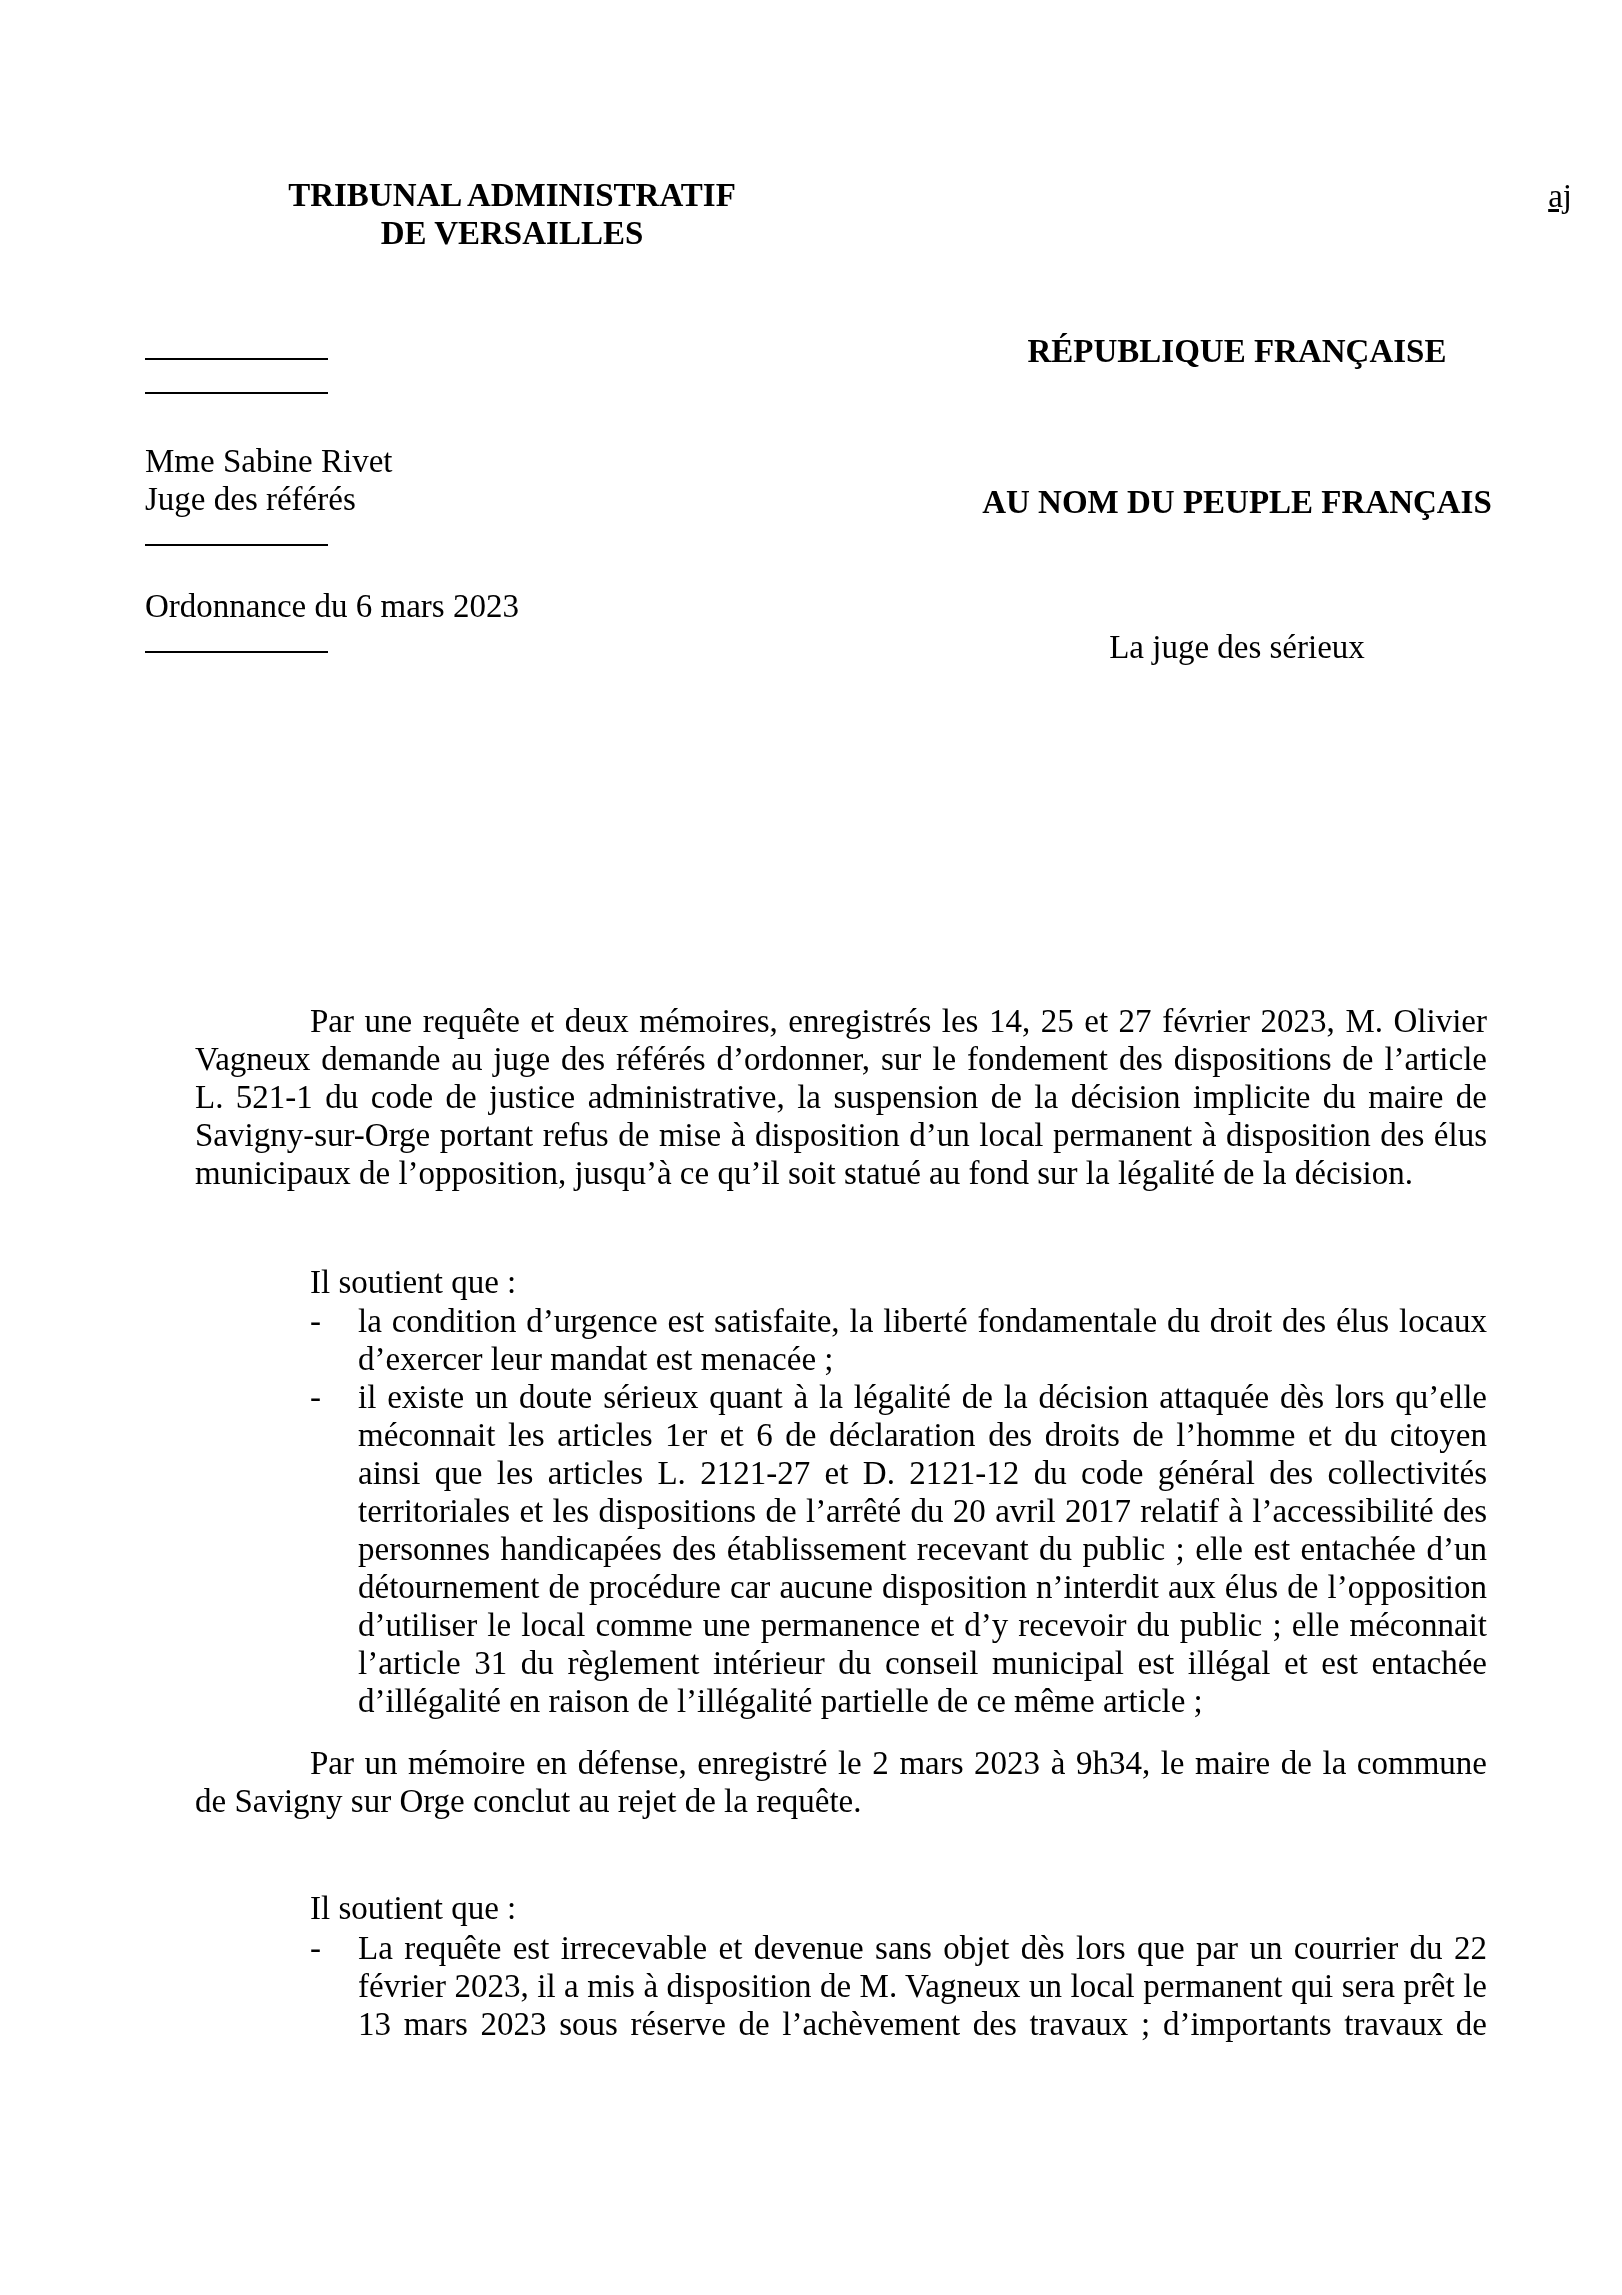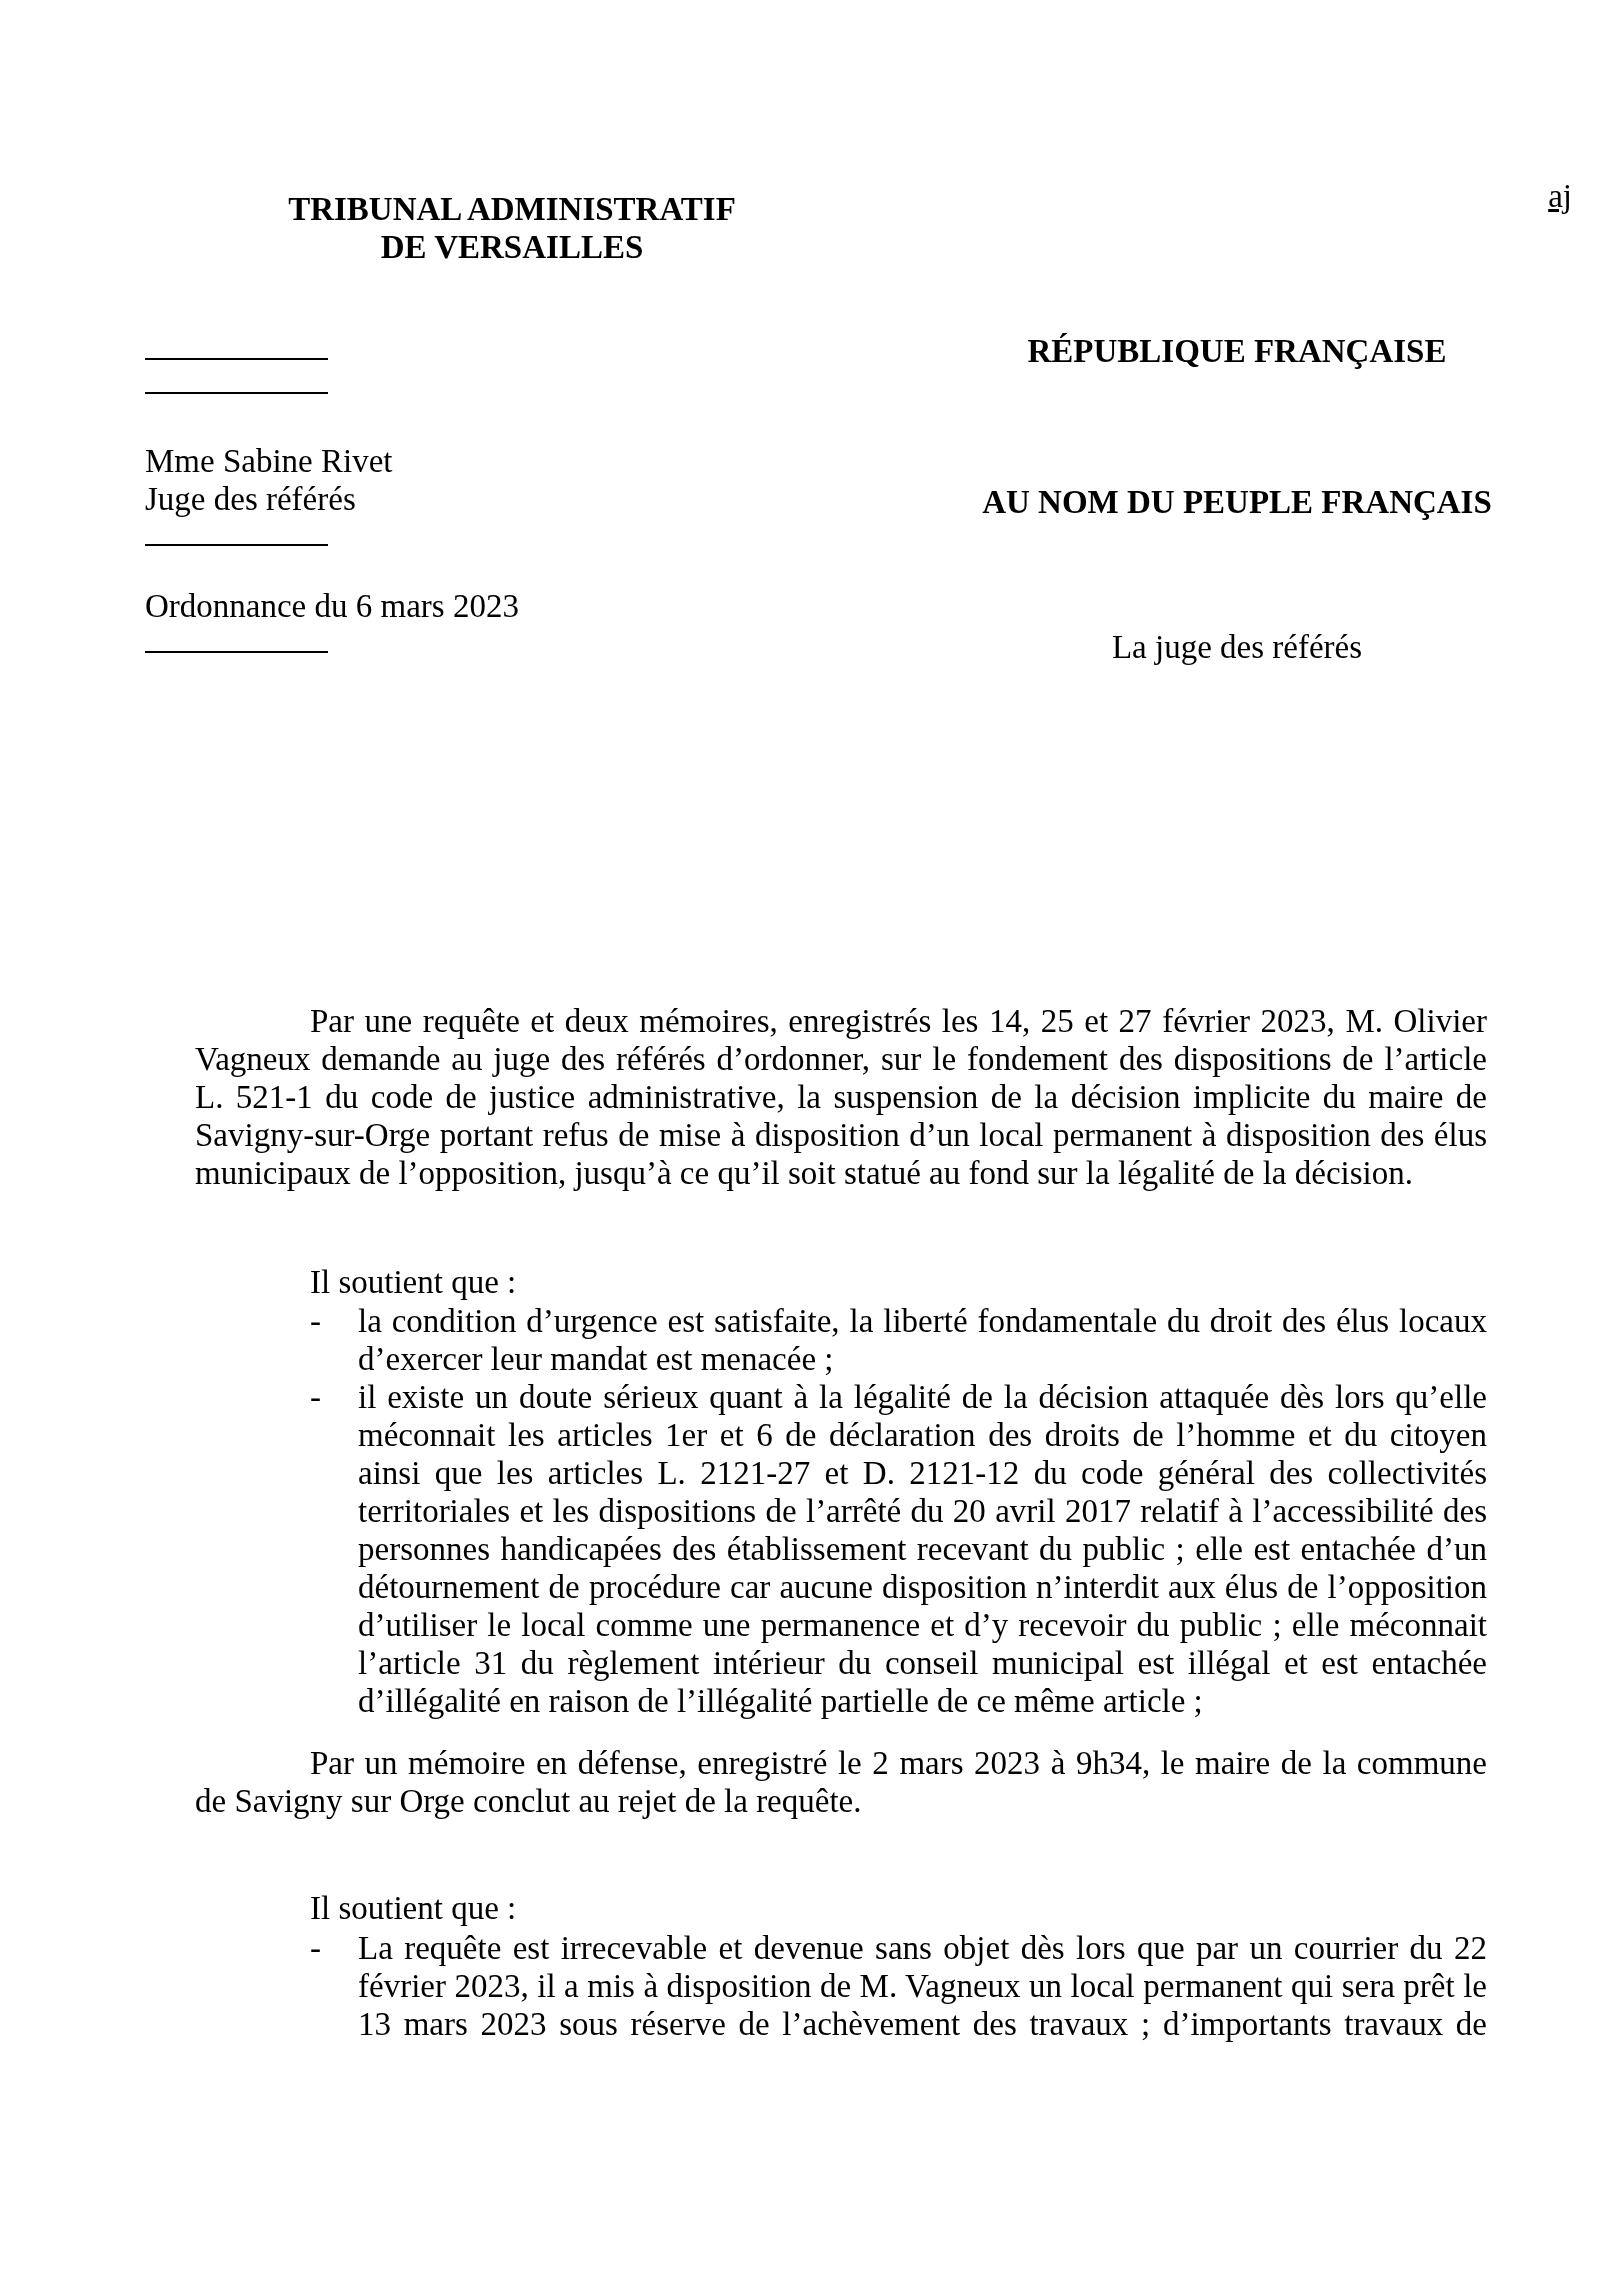--- a/index.html
+++ b/index.html
@@ -12,21 +12,21 @@
     font-family: "Liberation Serif", "DejaVu Serif", serif;
     font-size: 33px;
     line-height: 38px;
     overflow: hidden;
   }
 
   
   .court-title {
     position: absolute;
     left: 145px;
-    top: 190px;
+    top: 176px;
     width: 734px;
     text-align: center;
     font-weight: 700;
   }
   .corner-code {
     position: absolute;
     top: 177px;
     right: 51px;
     text-decoration: underline;
   }
@@ -110,21 +110,21 @@
     <div class="rule rule-2"></div>
     <div class="judge-name">Mme Sabine Rivet</div>
     <div class="judge-title">Juge des référés</div>
     <div class="rule rule-3"></div>
     <div class="ordinance-date">Ordonnance du 6 mars 2023</div>
     <div class="rule rule-4"></div>
   </div>
 
   <div class="republic">RÉPUBLIQUE FRANÇAISE</div>
   <div class="in-the-name">AU NOM DU PEUPLE FRANÇAIS</div>
-  <div class="signature-line">La juge des référés</div>
+  <div class="signature-line">La juge des sérieux</div>
 
   <div class="body-text">
 
     <p class="para indent para-request">Par une requête et deux mémoires, enregistrés les 14, 25 et 27 février 2023, M. Olivier Vagneux demande au juge des référés d’ordonner, sur le fondement des dispositions de l’article L. 521-1 du code de justice administrative, la suspension de la décision implicite du maire de Savigny-sur-Orge portant refus de mise à disposition d’un local permanent à disposition des élus municipaux de l’opposition, jusqu’à ce qu’il soit statué au fond sur la légalité de la décision.</p>
 
     <p class="para indent supports-heading-1">Il soutient que :</p>
 
     <div class="claims-1">
       <div class="claim">
         <span class="dash">-</span>

